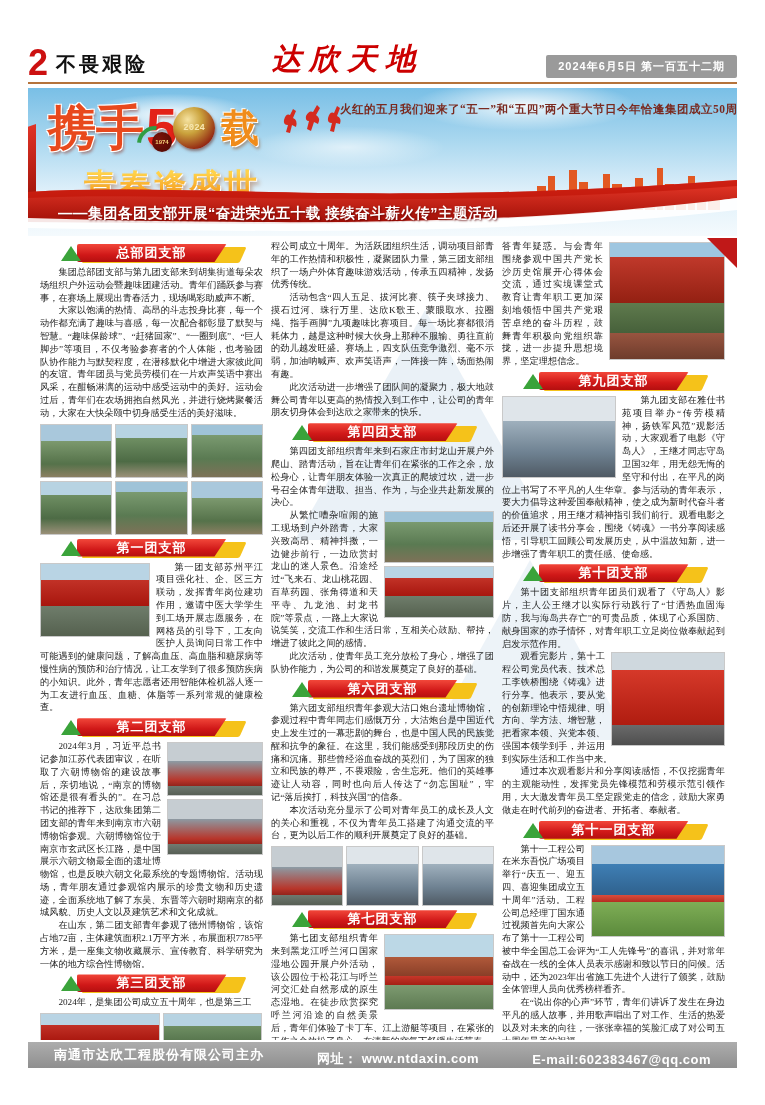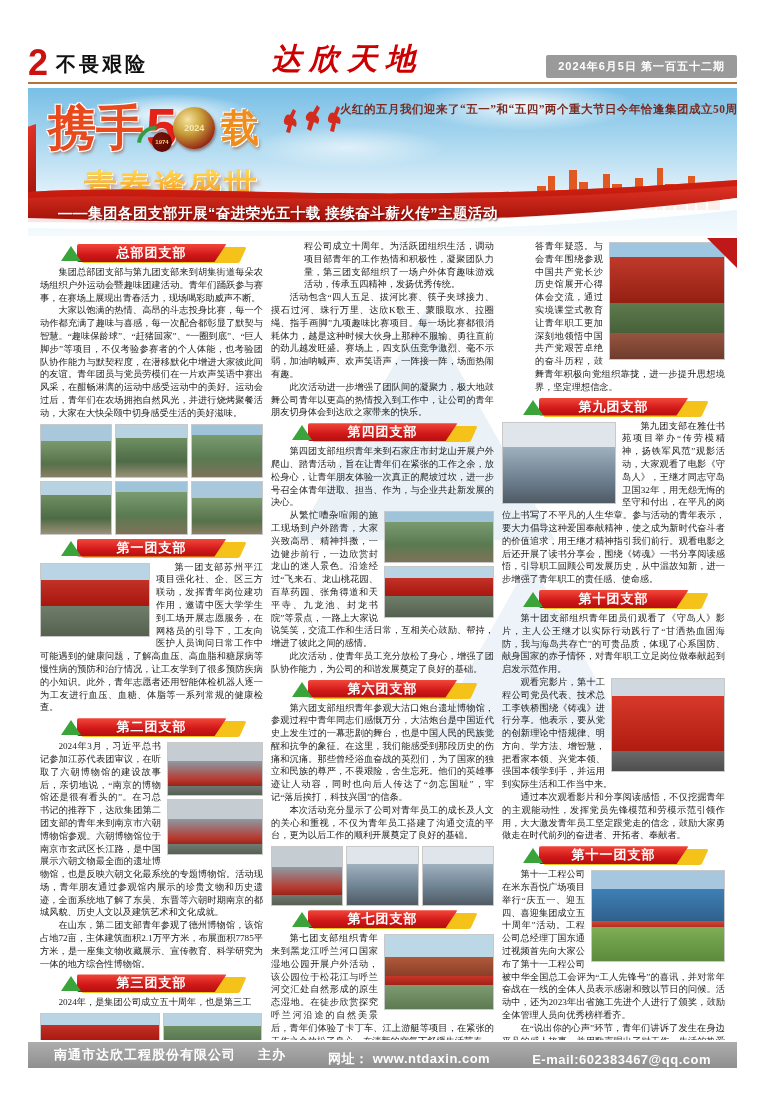--- a/index.html
+++ b/index.html
@@ -32,21 +32,21 @@
   .n5{font-size:56px;line-height:52px;font-weight:900;color:#e32218;font-family:"Liberation Sans",sans-serif;
       text-shadow:1px 1px 0 #fff,2px 3px 3px rgba(120,20,5,.4);}
   .swoosh{position:absolute;left:-9px;top:24px;width:28px;height:28px;border:4px solid transparent;
           border-top-color:#2f9e44;border-radius:50%;transform:rotate(-40deg);}
   .y74{position:absolute;left:6px;bottom:2px;width:20px;height:20px;border-radius:50%;
        background:radial-gradient(circle at 35% 35%,#7d1108,#4c0a04);color:#f3d27a;font-size:6px;font-weight:700;
        display:flex;align-items:center;justify-content:center;font-family:"Liberation Sans",sans-serif;}
   .coin{width:42px;height:42px;border-radius:50%;margin-left:-4px;
         background:radial-gradient(circle at 35% 30%,#f6e3a1 0%,#caa23c 35%,#8e1c0e 80%,#5d0f06 100%);
         display:flex;align-items:center;justify-content:center;box-shadow:1px 2px 3px rgba(90,20,5,.5);}
-  .coin span{color:#f7e7b0;font-size:9px;font-weight:700;font-family:Liberation Sans, sans-serif;}
+  .coin span{color:#f7e7b0;font-size:9px;font-weight:700;font-family:Liberation Mono, monospace;}
   .bt-zai{font-size:38px;font-weight:900;color:#f08c1b;margin-left:4px;
           text-shadow:1px 1px 0 #fff,-1px -1px 0 #fff,2px 3px 3px rgba(140,60,5,.45);}
   .bt2{margin:4px 0 8px 36px;font-size:33px;font-weight:900;letter-spacing:2px;color:#f5a61c;
        background:linear-gradient(180deg,#ffd24a 20%,#f28a12 80%);-webkit-background-clip:text;background-clip:text;
        -webkit-text-fill-color:transparent;
        filter:drop-shadow(1px 1px 0 #fff) drop-shadow(2px 3px 2px rgba(150,60,5,.4));}
   .jumpers{position:absolute;left:248px;top:14px;}
   .poem{position:absolute;left:312px;top:12px;display:flex;gap:22px;}
   .poem .pcol{display:flex;flex-direction:row;}
   .poem .pl{font-size:11.5px;line-height:19px;font-weight:700;color:#7a2a20;letter-spacing:.5px;white-space:nowrap;}
@@ -56,21 +56,21 @@
               letter-spacing:.5px;text-shadow:1px 1px 2px rgba(90,0,0,.7);font-family:"Liberation Sans",sans-serif;}
   
   .wm{position:absolute;z-index:0;width:0;height:0;border-style:solid;}
   .wm1{left:295px;top:310px;border-width:0 130px 230px 130px;border-color:transparent transparent rgba(125,170,205,.16) transparent;}
   .wm2{left:430px;top:560px;border-width:0 100px 180px 100px;border-color:transparent transparent rgba(125,170,205,.14) transparent;}
   .corner-ribbon{position:absolute;right:28px;top:238px;width:0;height:0;
                  border-top:30px solid #c01818;border-left:30px solid transparent;z-index:2;}
   .columns{position:absolute;left:40px;top:240px;width:685px;height:800px;display:flex;gap:8px;z-index:1;}
   .col{width:223px;height:800px;overflow:hidden;}
   .para{margin:0;text-align:justify;text-indent:2em;font-size:9.2px;line-height:12.8px;color:#1c1c1c;}
-  .noind{text-indent:0;margin-left:33px;}
+  .noind{text-indent:0;}
   .sec-head{position:relative;height:18px;margin:4px auto 4px;width:186px;}
   .sec-head .gold{position:absolute;left:26px;top:3px;width:158px;height:16px;background:#f5c21a;
                   transform:skewX(-24deg);border-radius:2px;}
   .sec-head .bar{position:absolute;left:18px;top:0;width:150px;height:18px;color:#fff;font-weight:700;font-size:13px;
                  line-height:18px;text-align:center;letter-spacing:1px;border-radius:2px;
                  background:linear-gradient(180deg,#f2473a 0%,#d01818 60%,#b40f0f 100%);
                  clip-path:polygon(0 0,100% 0,92% 100%,0 100%);font-family:"Liberation Sans",sans-serif;}
   .sec-head .tri{position:absolute;left:2px;bottom:1px;width:0;height:0;z-index:2;
                  border-left:10px solid transparent;border-right:10px solid transparent;border-bottom:15px solid #3aa33a;}
   
@@ -91,21 +91,21 @@
   .g-museum{background:linear-gradient(180deg,#c6cdd2 0%,#c6cdd2 35%,#8d9aa3 35%,#b8352a 72%,#96251c 82%,#707a70 82%,#575f55 100%);}
   .g-redbuilding{background:linear-gradient(180deg,#9ec6e0 0%,#9ec6e0 12%,#c0392b 12%,#932012 52%,#5f7a4d 52%,#46603a 78%,#97543f 78%,#6e3c2c 100%);}
   .g-meeting{background:linear-gradient(180deg,#dfe5ea 0%,#dfe5ea 30%,#9fb0bd 30%,#6e8191 70%,#4f5a64 100%);}
   .g-bigflag{background:linear-gradient(180deg,#cfd8de 0%,#cfd8de 18%,#d6392a 18%,#b01c10 78%,#6b6b6b 78%,#4e4e4e 100%);}
   .g-site{background:linear-gradient(180deg,#a7c7de 0%,#a7c7de 20%,#3f7fb5 20%,#2f618d 55%,#d84a3a 55%,#b52f22 62%,#7fae56 62%,#5b8a3c 100%);}
   .g-wetland{background:linear-gradient(180deg,#bcd8e6 0%,#bcd8e6 30%,#b0593a 30%,#8a3f28 55%,#c8372a 55%,#a31f14 68%,#7d9a70 68%,#5d7a52 100%);}
   
   .footer{position:absolute;left:28px;right:28px;top:1042px;height:26px;display:flex;align-items:center;
           justify-content:space-between;padding:0 26px;box-sizing:border-box;color:#fff;font-weight:700;
           background:linear-gradient(180deg,#adadad 0%,#8f8f8f 100%);font-family:"Liberation Sans",sans-serif;}
-  .footer .f-left{display:flex;gap:22px;font-size:13px;letter-spacing:1px;}
+  .footer .f-left{display:flex;font-size:13px;letter-spacing:1px;}
   .footer .f-mid,.footer .f-right{font-size:13px;letter-spacing:.5px;margin-top:8px;}
 </style>
 </head>
 <body>
 
 <div class="page">
 
   <div class="masthead">
     <div class="mh-left">
       <span class="mh-num">2</span>

